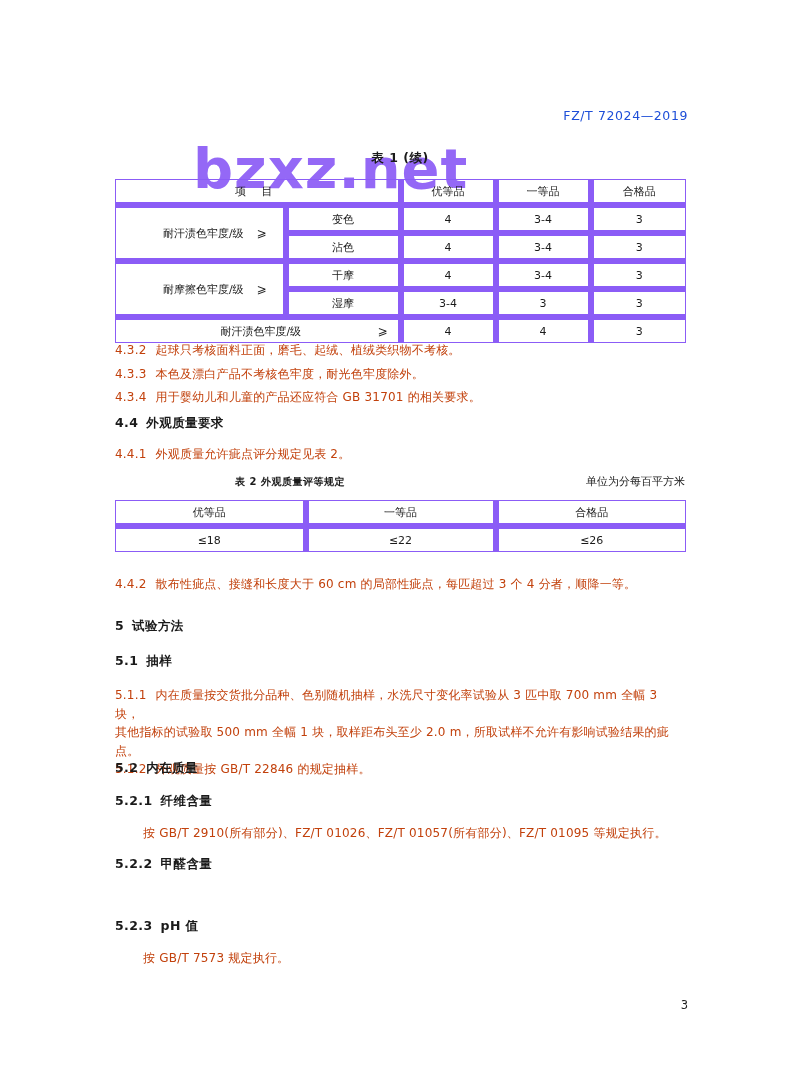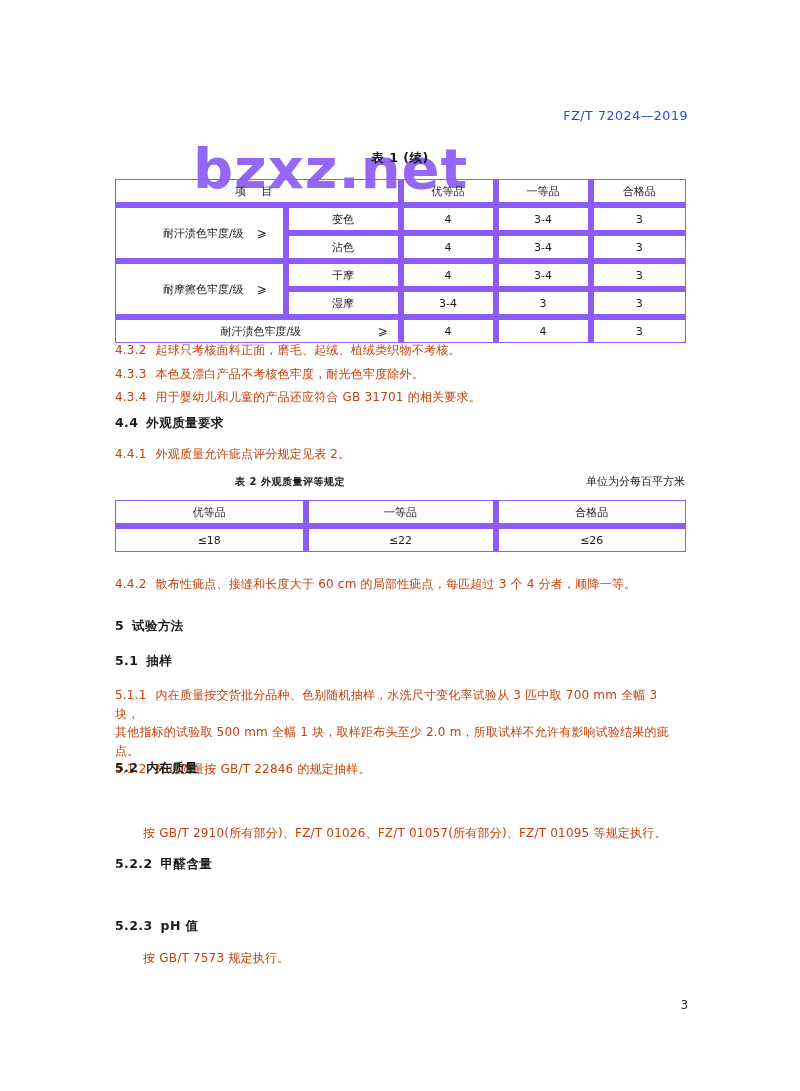--- a/index.html
+++ b/index.html
@@ -325,20 +325,25 @@
       <span class="num clause-num">5.1.2</span><span>外观质量按 GB/T 22846 的规定抽样。</span>
     </div>
   </div>
 
   <div class="content" style="top:760px;">
     <div class="heading">
       <span class="num clause-num">5.2</span><span>内在质量</span>
     </div>
   </div>
 
+  <div class="content" style="top:793px;">
+    <div class="heading">
+      <span class="num clause-num">5.2.1</span><span>纤维含量</span>
+    </div>
+  </div>
   <div class="content" style="top:824px;">
     <div class="para indent">按 GB/T 2910(所有部分)、FZ/T 01026、FZ/T 01057(所有部分)、FZ/T 01095 等规定执行。</div>
   </div>
 
   <div class="content" style="top:856px;">
     <div class="heading">
       <span class="num clause-num">5.2.2</span><span>甲醛含量</span>
     </div>
   </div>
 

